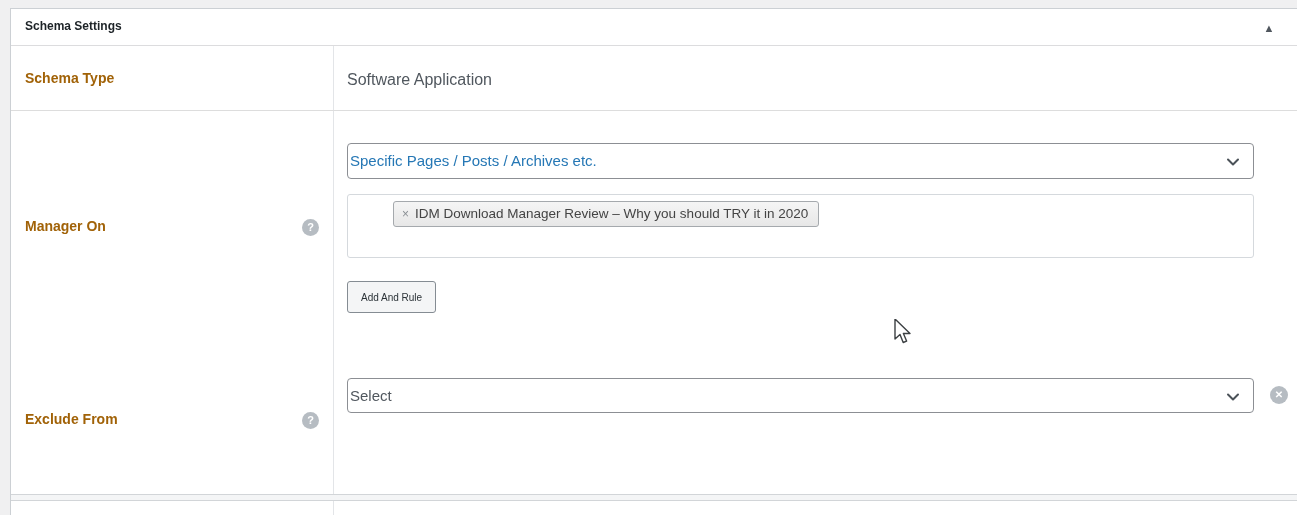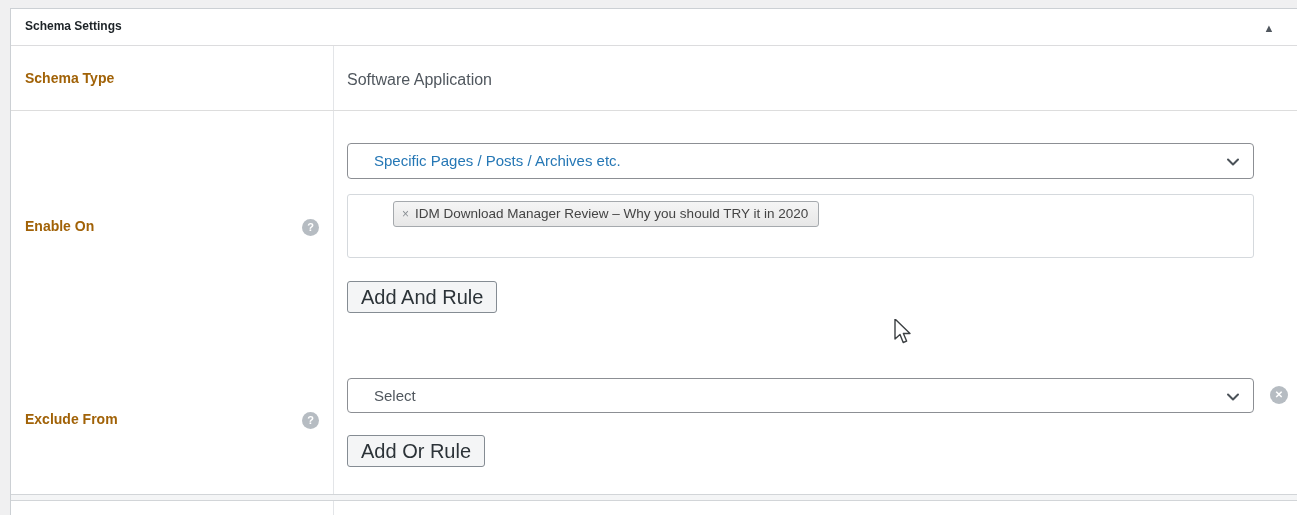--- a/index.html
+++ b/index.html
@@ -29,35 +29,35 @@
   .hline.b2 { top:491px; background:#d2d5d8; }
   .hband   { position:absolute; left:0; top:486px; width:100%; height:5px; background:#f4f5f6; }
   
   .row-label { position:absolute; left:14px; font-size:14px; font-weight:bold; color:#a16207; }
   .row-value { position:absolute; left:336px; font-size:16px; color:#50575e; }
   .help-icon { position:absolute; left:291px; width:17px; height:17px; border-radius:50%;
     background:#b6bcc2; color:#fff; font-size:11px; font-weight:bold; text-align:center; line-height:17px; cursor:pointer; }
   
   .select-box { position:absolute; left:336px; width:907px; height:36px;
     background:#fff; border:1px solid #8c8f94; border-radius:4px; cursor:pointer; }
-  .select-box .sel-text { position:absolute; left:26px; top:8px; font-size:15px; white-space:nowrap; }
+  .select-box .sel-text { position:absolute; left:2px; top:8px; font-size:15px; white-space:nowrap; }
   .select-box .chev { position:absolute; right:12px; top:10px; }
   .sel-blue { color:#2577b5; }
   .sel-gray { color:#50575e; }
   
   .multi-box { position:absolute; left:336px; top:185px; width:907px; height:64px;
     background:#fff; border:1px solid #d5d9dd; border-radius:3px; cursor:text; }
   .tag-chip { position:absolute; left:5px; top:6px; height:26px;
     background:linear-gradient(#f5f5f5,#e7e7e7); border:1px solid #a5a9ad; border-radius:3px;
     padding:0 10px 0 8px; font-size:13.5px; color:#444; line-height:24px; white-space:nowrap;margin-left:40px; }
   .tag-remove { color:#8a8f94; font-size:12px; margin-right:6px; cursor:pointer; }
   
   .wp-btn { position:absolute; left:336px; height:32px; padding:0 13px;
     background:#f4f5f6; border:1px solid #858c93; border-radius:3px;
-    font-family:"Liberation Sans", sans-serif; font-size:20px; color:#2c3338; cursor:pointer; }
+    font-family:"Liberation Sans", sans-serif; font-size:10px; color:#2c3338; cursor:pointer; }
   
   .dismiss-icon { position:absolute; left:1259px; top:377px; width:18px; height:18px; border-radius:50%;
     background:#b6bcc2; color:#fff; font-size:10px; font-weight:bold; text-align:center; line-height:18px; cursor:pointer; }
   
   .mouse-cursor { position:absolute; left:883px; top:310px; width:21px; height:26px; pointer-events:none; }
 </style>
 </head>
 <body>
 
 <div class="page">
@@ -70,21 +70,21 @@
 
     <div class="vline"></div>
     <div class="hline r1"></div>
     <div class="hband"></div>
     <div class="hline b1"></div>
     <div class="hline b2"></div>
 
     <span class="row-label" style="top:61px;">Schema Type</span>
     <span class="row-value" style="top:62px;">Software Application</span>
 
-    <span class="row-label" style="top:209px;">Enable On</span>
+    <span class="row-label" style="top:209px;">Manager On</span>
     <span class="help-icon" style="top:210px;">?</span>
 
     <div class="select-box" style="top:134px;">
       <span class="sel-text sel-blue">Specific Pages / Posts / Archives etc.</span>
       <span class="chev">
         <svg width="16" height="16" viewBox="0 0 16 16">
             <path d="M3 5.5l5 5 5-5" fill="none" stroke="#4b5258" stroke-width="2" stroke-linecap="round" stroke-linejoin="round"></path>
           </svg>
       </span>
     </div>
@@ -104,20 +104,19 @@
       <span class="sel-text sel-gray">Select</span>
       <span class="chev">
         <svg width="16" height="16" viewBox="0 0 16 16">
             <path d="M3 5.5l5 5 5-5" fill="none" stroke="#4b5258" stroke-width="2" stroke-linecap="round" stroke-linejoin="round"></path>
           </svg>
       </span>
     </div>
 
     <span class="dismiss-icon">✕</span>
 
-    <button class="wp-btn" style="top:426px;">Add Or Rule</button>
 
     <svg class="mouse-cursor" viewBox="0 0 21 26">
       <polygon points="1,0 1,20 6,15.5 9.2,23.5 12.6,22.1 9.4,14.5 16,14.5" fill="#ffffff" stroke="#3c4043" stroke-width="1.4" stroke-linejoin="round"></polygon>
     </svg>
 
   </div>
 </div>
 
 </body></html>

